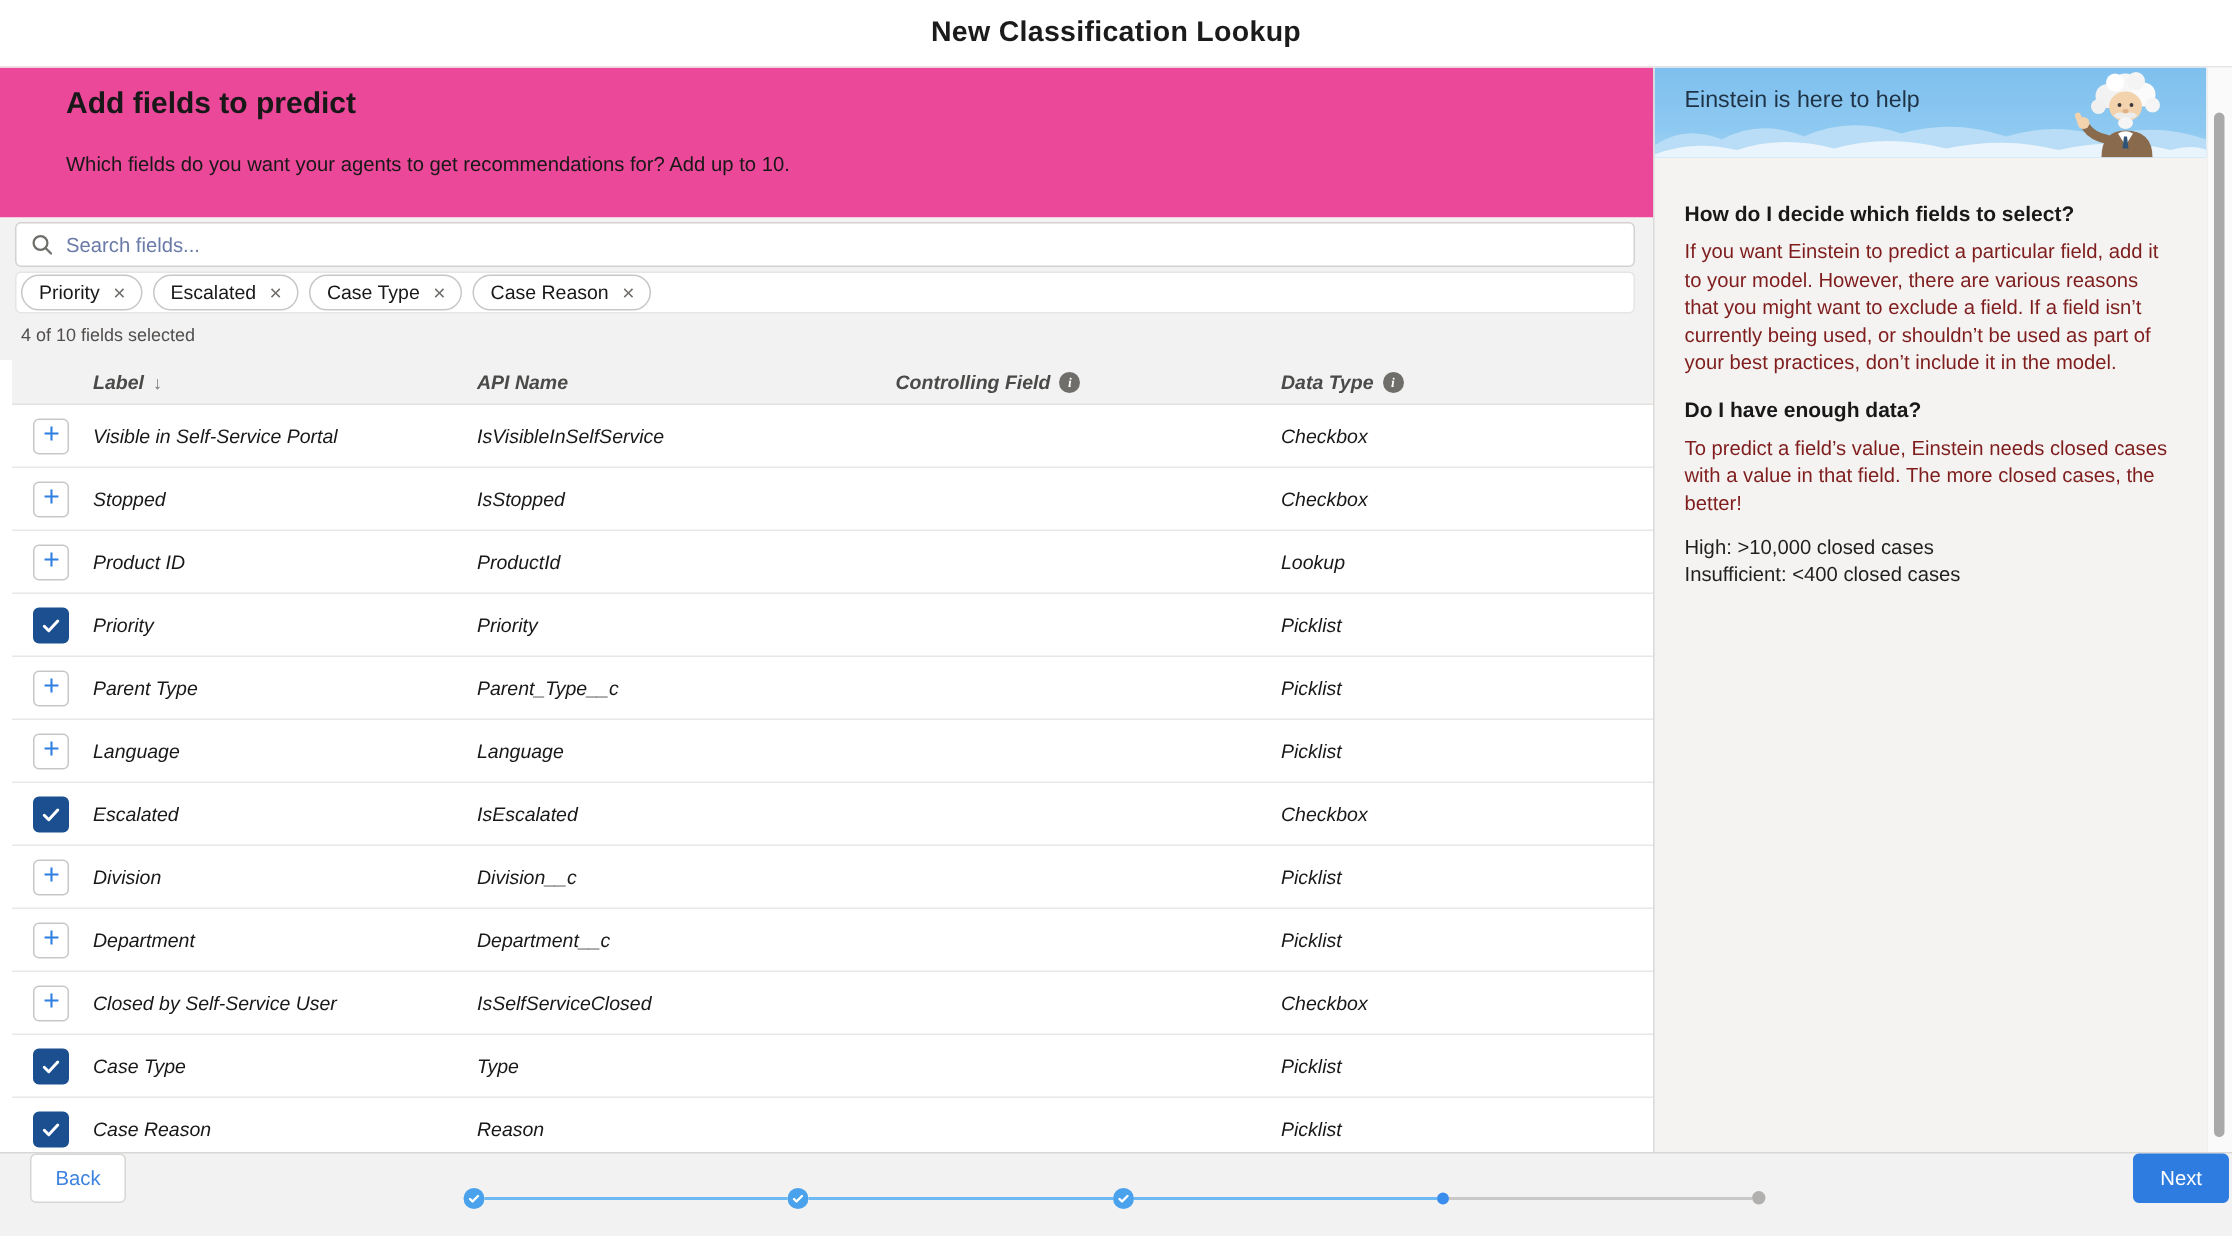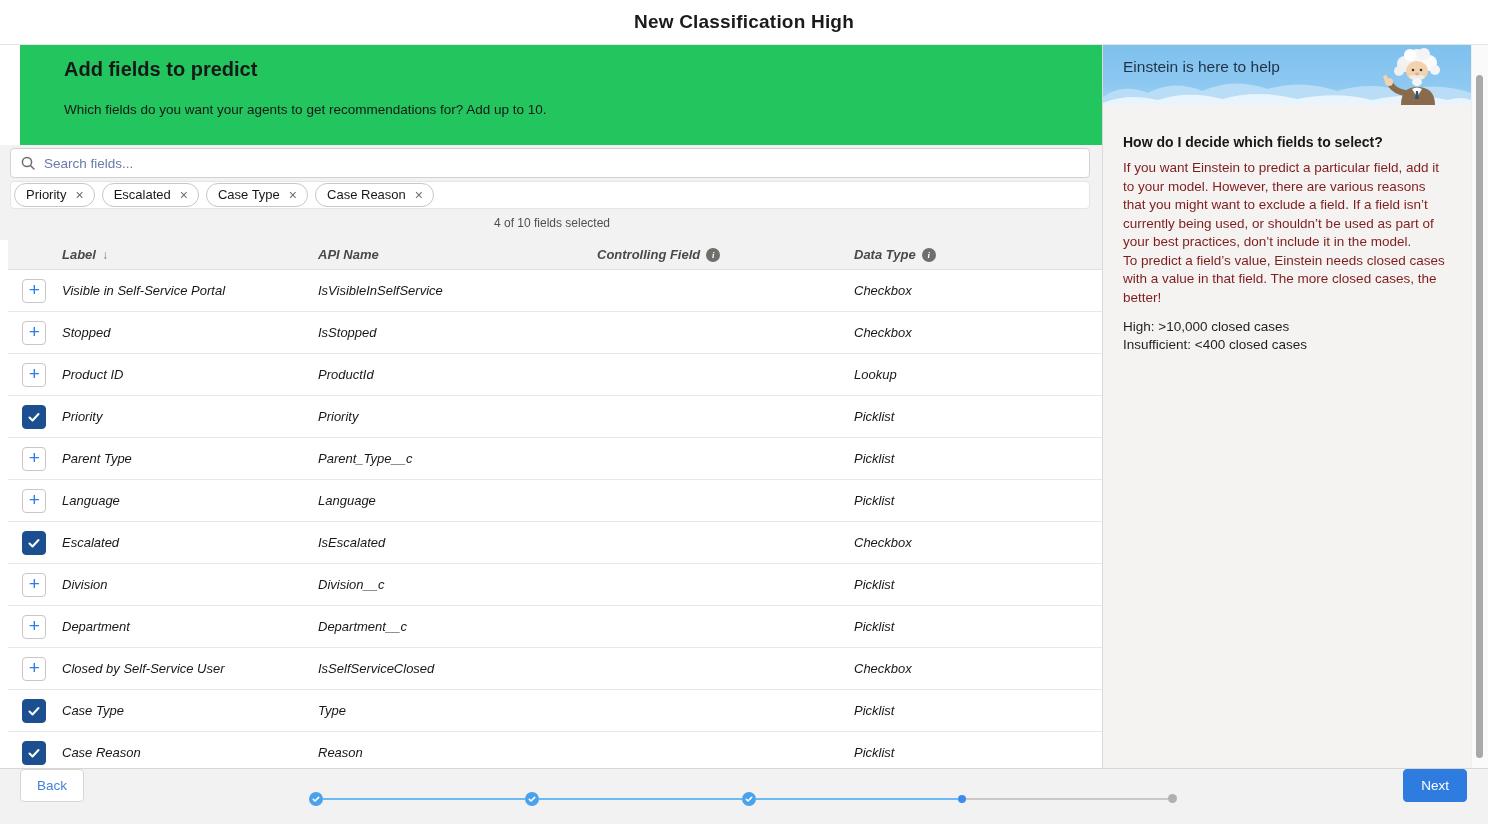--- a/index.html
+++ b/index.html
@@ -8,39 +8,39 @@
 
   
   .app-header { height:45px; background:#fff; border-bottom:1px solid #e4e4e4;
                 display:flex; align-items:center; justify-content:center; }
   .app-header h1 { font-size:19px; font-weight:700; letter-spacing:.2px; color:#1b1b1b; }
 
   
   .middle { display:flex; height:723px; }
   .main { width:1102px; min-width:1102px; background:#fff; overflow:hidden; position:relative; }
 
-  .intro { height:100px; background:#22c55e; padding:10px 44px 0;margin-left:20px; }
+  .intro { height:100px; background:#ec4899; padding:10px 44px 0; }
   .intro h2 { font-size:20px; font-weight:700; padding-top:3px; }
   .intro p  { font-size:13.5px; margin-top:21px; color:#181818; }
 
   .filters { background:#f3f2f2; height:95px; padding:3px 12px 0 10px; }
   .search-box { height:30px; background:#fff; border:1px solid #d4d2d0; border-radius:4px;
                 display:flex; align-items:center; padding:14px 10px; }
   .search-box svg { flex:none; margin-right:9px; }
   .search-box input { border:none; outline:none; flex:1; font-size:13.5px;
                       font-family:"Liberation Sans", sans-serif; color:#2a3a6b; background:transparent; }
   .search-box input::placeholder { color:#6b7ba8; opacity:1; }
 
   .chips-box { margin-top:3px; height:28px; background:#fff; border:1px solid #e6e5e4;
                border-radius:4px; display:flex; align-items:center; padding:0 3px; gap:7px; }
   .chip { display:inline-flex; align-items:center; border:1px solid #c9c7c5; border-radius:14px;
           background:#fff; padding:3px 10px 4px 11px; font-size:13px; color:#181818; cursor:pointer; }
   .chip .x { margin-left:9px; color:#706e6b; font-size:14px; line-height:10px; }
 
-  .count { font-size:12px; color:#514f4d; margin:7px 0 0 4px;text-align:center; }
+  .count { font-size:12px; color:#514f4d; margin:7px 0 0 4px; }
 
   
   .table { margin-left:8px;font-style:italic; }
   .t-grid { display:grid; grid-template-columns:54px 256px 279px 257px 1fr; align-items:center; }
   .t-head { height:30px; background:#f3f2f2; border-bottom:1px solid #e2e1e0; }
   .t-head .th { font-size:13px; font-weight:700; color:#4a4a49; display:flex; align-items:center; gap:6px; }
   .sort-arrow { color:#7d7b78; font-size:12px; font-weight:400; }
   .info-dot { width:14px; height:14px; border-radius:50%; background:#706e6b; color:#fff;
               font-size:9px; font-weight:700; font-family:"Liberation Serif", serif;
               display:inline-flex; align-items:center; justify-content:center; cursor:pointer; }
@@ -72,38 +72,38 @@
                    border-left:1px solid #efefef; }
   .scroll-thumb { position:absolute; top:30px; right:5px; width:7px; height:683px;
                   background:#a9a9a9; border-radius:4px; cursor:pointer; }
 
   
   .footer { height:60px; background:#f3f2f2; border-top:1px solid #d8d7d5;
             display:flex; align-items:flex-start; position:relative; }
   .btn { font-family:"Liberation Sans", sans-serif; font-size:13.5px; border-radius:4px;
          cursor:pointer; padding:8px 16px; }
   .btn-back { margin-left:20px; background:#fff; border:1px solid #d8d6d4; color:#3e83e0; }
-  .btn-next { position:absolute; right:21px; background:#2e7ce0; border:1px solid #2e7ce0;
+  .btn-next { position:absolute; right:2px; background:#2e7ce0; border:1px solid #2e7ce0;
               color:#fff; padding:8px 17px; }
 
   .progress { position:absolute; left:309px; width:868px; top:50%; transform:translateY(-50%);
               display:flex; align-items:center; }
   .p-line { flex:1; height:2px; }
   .p-line.blue { background:#6db9f4; }
   .p-line.gray { background:#cac8c6; }
   .p-dot { flex:none; border-radius:50%; display:flex; align-items:center; justify-content:center; cursor:pointer; }
   .p-dot.complete { width:14px; height:14px; background:#4aa2ec; }
   .p-dot.current  { width:8px;  height:8px;  background:#fff; border:4px solid #3a8ced; }
   .p-dot.upcoming { width:9px;  height:9px;  background:#b2b0ae; }
 </style>
 </head>
 <body>
 
 <header class="app-header">
-  <h1>New Classification High</h1>
+  <h1>New Classification Lookup</h1>
 </header>
 
 <div class="middle">
 
   <section class="main">
     <div class="intro">
       <h2>Add fields to predict</h2>
       <p>Which fields do you want your agents to get recommendations for? Add up to 10.</p>
     </div>
 
@@ -346,20 +346,21 @@
 
         <path d="M26 46 Q16 44 12 38" stroke="#8a6a4c" stroke-width="6" fill="none" stroke-linecap="round"></path>
         <circle cx="10" cy="35" r="4" fill="#f3d3ae"></circle>
         <rect x="5" y="28" width="4" height="8" rx="2" fill="#f3d3ae" transform="rotate(-20 7 32)"></rect>
       </svg>
     </div>
 
     <div class="side-body">
       <h4>How do I decide which fields to select?</h4>
       <p>If you want Einstein to predict a particular field, add it to your model. However, there are various reasons that you might want to exclude a field. If a field isn’t currently being used, or shouldn’t be used as part of your best practices, don’t include it in the model.</p>
+      <h4>Do I have enough data?</h4>
       <p>To predict a field’s value, Einstein needs closed cases with a value in that field. The more closed cases, the better!</p>
       <div class="levels">
         <div>High: &gt;10,000 closed cases</div>
           <div>Insufficient: &lt;400 closed cases</div>
       </div>
     </div>
 
     <div class="scroll-gutter">
       <div class="scroll-thumb"></div>
     </div>

